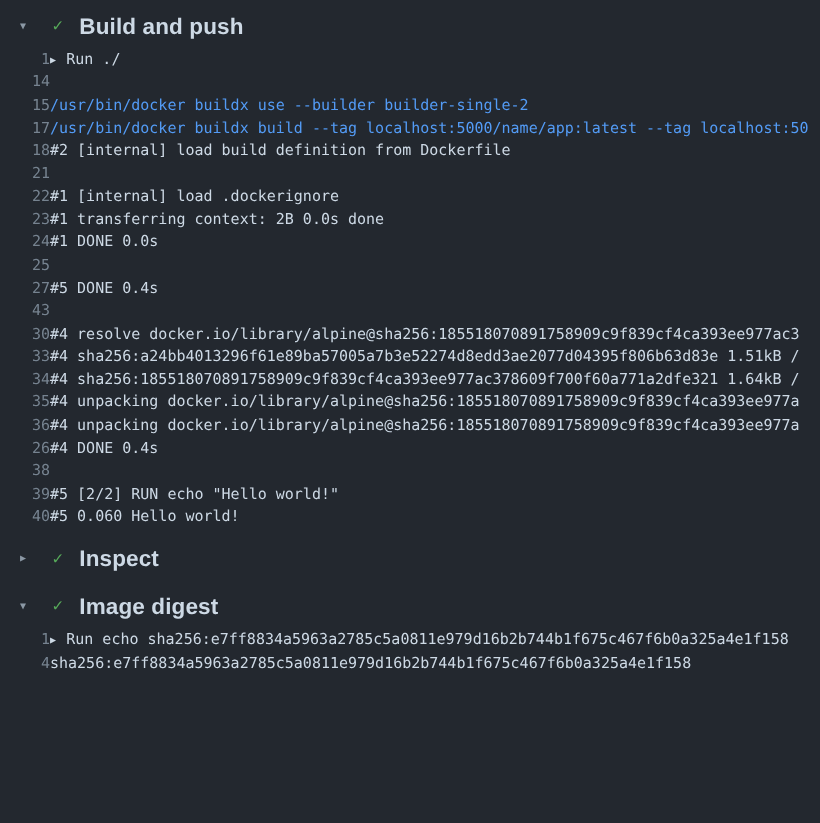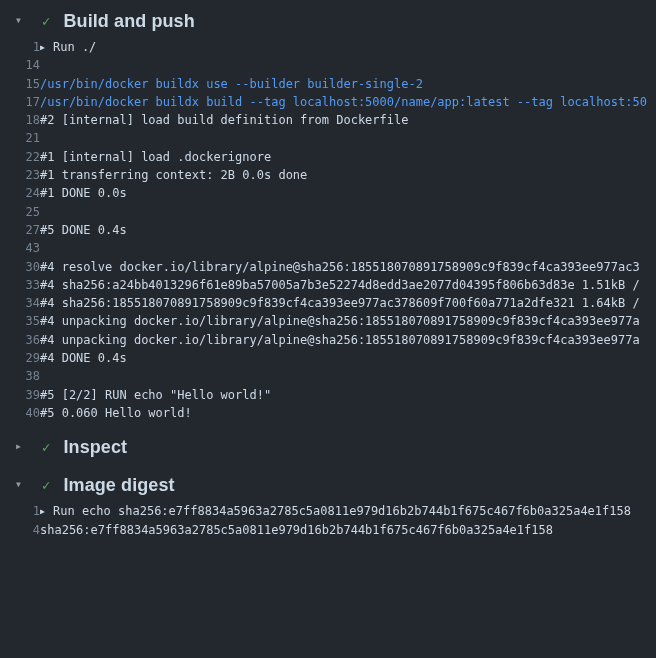--- a/index.html
+++ b/index.html
@@ -151,21 +151,21 @@
     <span class="line-num">35</span>
     <span class="line-text"><span>#4 unpacking docker.io/library/alpine@sha256:185518070891758909c9f839cf4ca393ee977a</span></span>
   </div>
 
   <div class="log-line">
     <span class="line-num">36</span>
     <span class="line-text"><span>#4 unpacking docker.io/library/alpine@sha256:185518070891758909c9f839cf4ca393ee977a</span></span>
   </div>
 
   <div class="log-line">
-    <span class="line-num">29</span>
+    <span class="line-num">26</span>
     <span class="line-text"><span>#4 DONE 0.4s</span></span>
   </div>
 
   <div class="log-line">
     <span class="line-num">38</span>
     <span class="line-text"><span></span></span>
   </div>
 
   <div class="log-line">
     <span class="line-num">39</span>

